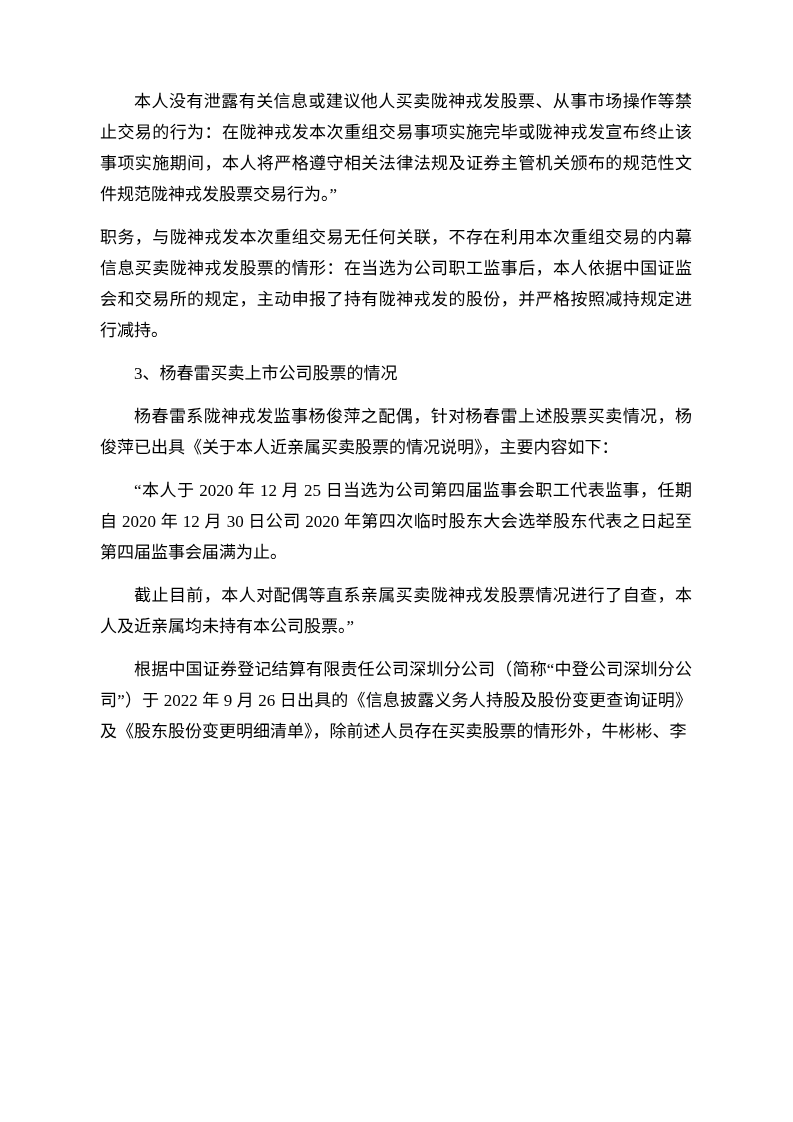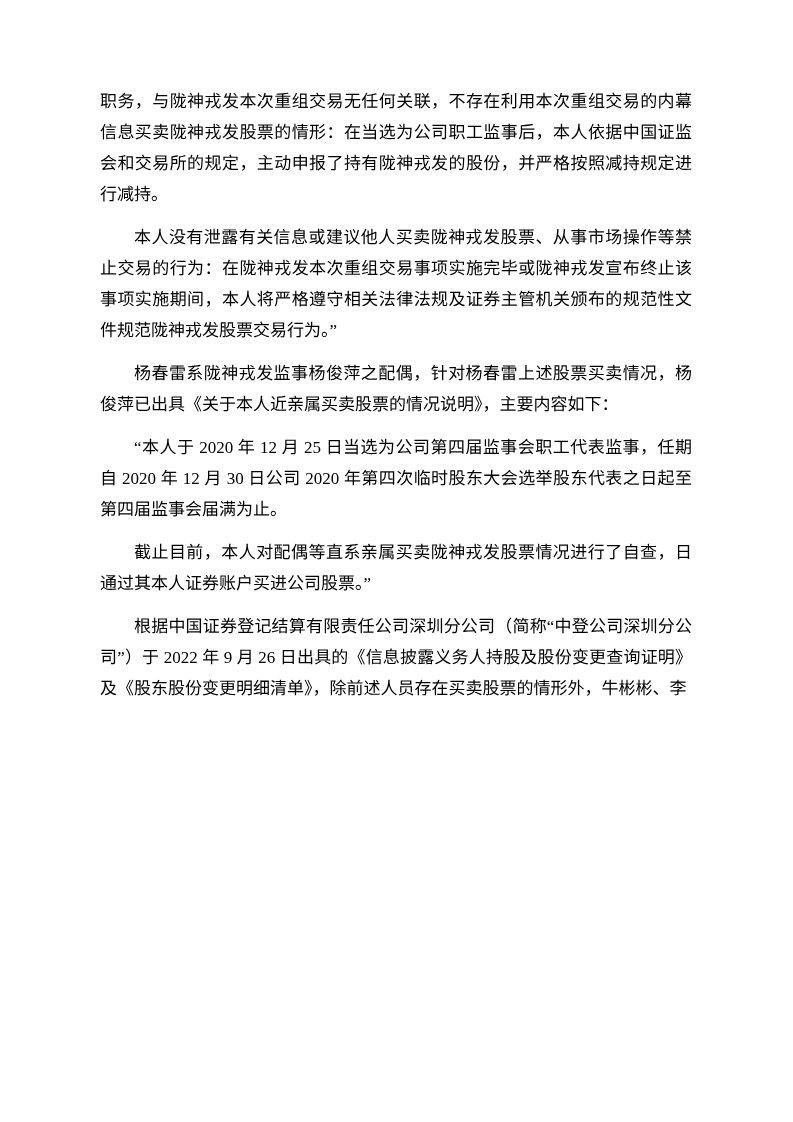--- a/index.html
+++ b/index.html
@@ -32,27 +32,28 @@
     }
     .para.bold {
       font-weight: bold;
       line-height: 31px;
     }
   </style>
 </head>
 <body>
 
 <div class="page">
+  <p class="para">本人没有泄露有关信息或建议他人买卖陇神戎发股票、从事市场操作等禁止交易的行为：在陇神戎发本次重组交易事项实施完毕或陇神戎发宣布终止该事项实施期间，本人将严格遵守相关法律法规及证券主管机关颁布的规范性文件规范陇神戎发股票交易行为。”</p>
+
   <p class="para no-indent">职务，与陇神戎发本次重组交易无任何关联，不存在利用本次重组交易的内幕信息买卖陇神戎发股票的情形：在当选为公司职工监事后，本人依据中国证监会和交易所的规定，主动申报了持有陇神戎发的股份，并严格按照减持规定进行减持。</p>
 
-  <p class="para">本人没有泄露有关信息或建议他人买卖陇神戎发股票、从事市场操作等禁止交易的行为：在陇神戎发本次重组交易事项实施完毕或陇神戎发宣布终止该事项实施期间，本人将严格遵守相关法律法规及证券主管机关颁布的规范性文件规范陇神戎发股票交易行为。”</p>
-
+  <p class="para">3、杨春雷买卖上市公司股票的情况</p>
 
   <p class="para">杨春雷系陇神戎发监事杨俊萍之配偶，针对杨春雷上述股票买卖情况，杨俊萍已出具《关于本人近亲属买卖股票的情况说明》，主要内容如下：</p>
 
   <p class="para">“本人于 2020 年 12 月 25 日当选为公司第四届监事会职工代表监事，任期自 2020 年 12 月 30 日公司 2020 年第四次临时股东大会选举股东代表之日起至第四届监事会届满为止。</p>
 
 
-  <p class="para">截止目前，本人对配偶等直系亲属买卖陇神戎发股票情况进行了自查，日通过其本人证券账户买进公司股票。”</p>
+  <p class="para">截止目前，本人对配偶等直系亲属买卖陇神戎发股票情况进行了自查，本人及近亲属均未持有本公司股票。”</p>
 
 
   <p class="para">根据中国证券登记结算有限责任公司深圳分公司（简称“中登公司深圳分公司”）于 2022 年 9 月 26 日出具的《信息披露义务人持股及股份变更查询证明》及《股东股份变更明细清单》，除前述人员存在买卖股票的情形外，牛彬彬、李</p>
 </div>
 
 </body></html>

